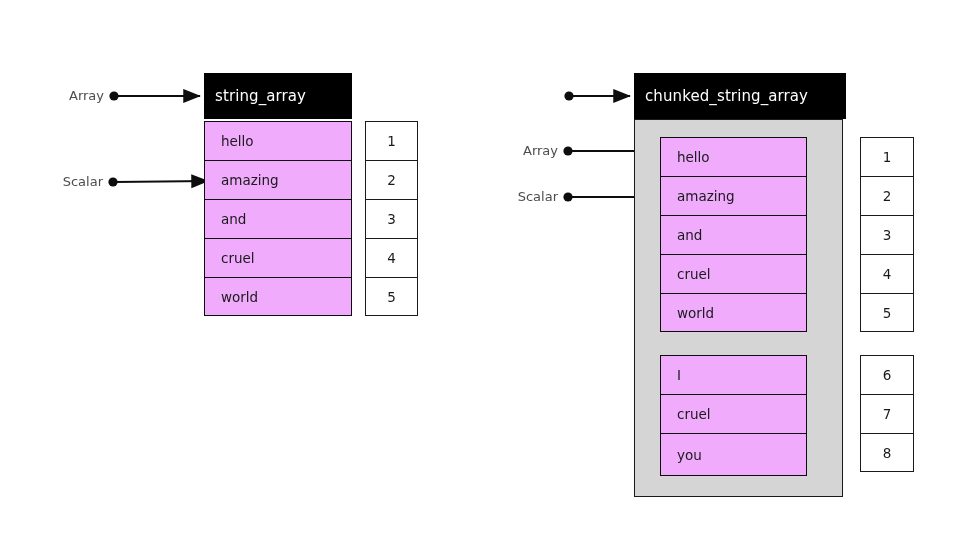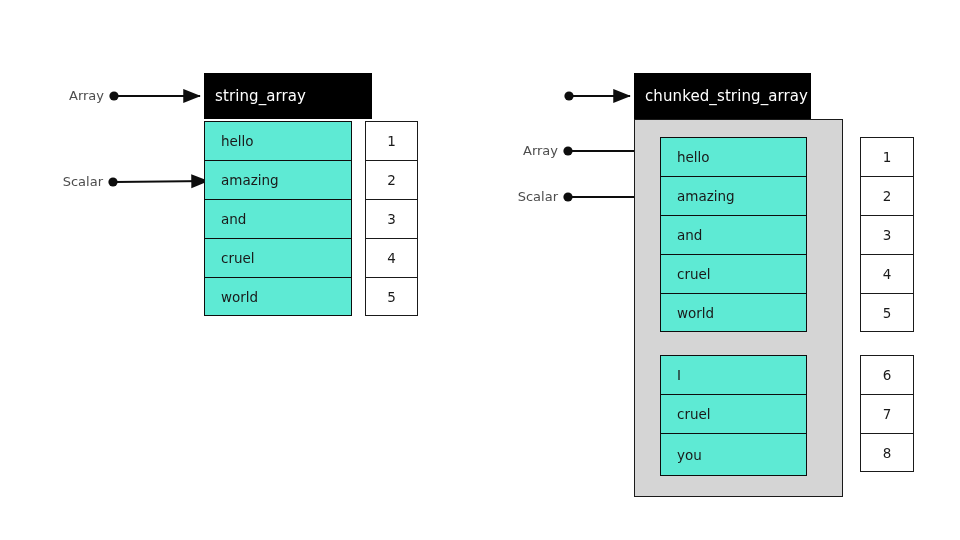--- a/index.html
+++ b/index.html
@@ -38,21 +38,21 @@
     font-size: 15px;
     display: flex;
     align-items: center;
     padding-left: 11px;
     letter-spacing: 0.1px;
   }
 
   
   .cell-stack { border: 0; }
   .cell {
-    background: #5eead4;
+    background: #f0abfc;
     border: 1.3px solid #0d0d0d;
     border-bottom-width: 0;
     color: #1a1a1a;
     font-size: 13.5px;
     display: flex;
     align-items: center;
     padding-left: 16px;
     box-sizing: border-box;
   }
   .cell.last { border-bottom-width: 1.3px; }
@@ -120,21 +120,21 @@
     <g>
       <circle cx="568" cy="197" r="4.6" fill="#0d0d0d"></circle>
       <line x1="570" y1="197" x2="666" y2="197" stroke="#0d0d0d" stroke-width="2.2" marker-end="url(#ah)"></line>
     </g>
   </svg>
 
   <div class="abs ann-label" style="left:0px; top:89px; width:104px;">Array</div>
 
   <div class="abs ann-label" style="left:0px; top:175px; width:103px;">Scalar</div>
 
-  <div class="abs title-bar" style="left:204px; top:73px; width:168px; height:46px;">string_array</div>
+  <div class="abs title-bar" style="left:204px; top:73px; width:148px; height:46px;">string_array</div>
 
   <div class="abs cell-stack" style="left:204px; top:121px; width:148px;">
     <div class="cell" style="height:39px;">hello</div>
     <div class="cell" style="height:39px;">amazing</div>
     <div class="cell" style="height:39px;">and</div>
     <div class="cell" style="height:39px;">cruel</div>
     <div class="cell last" style="height:39px;">world</div>
   </div>
 
   <div class="abs" style="left:365px; top:121px; width:53px;">
@@ -143,21 +143,21 @@
     <div class="idx" style="height:39px;">3</div>
     <div class="idx" style="height:39px;">4</div>
     <div class="idx last" style="height:39px;">5</div>
   </div>
 
 
   <div class="abs ann-label" style="left:400px; top:144px; width:158px;">Array</div>
 
   <div class="abs ann-label" style="left:400px; top:190px; width:158px;">Scalar</div>
 
-  <div class="abs title-bar" style="left:634px; top:73px; width:177px; height:46px;">chunked_string_array</div>
+  <div class="abs title-bar" style="left:634px; top:73px; width:212px; height:46px;">chunked_string_array</div>
 
   <div class="abs chunk-container" style="left:634px; top:119px; width:209px; height:378px;"></div>
 
   <div class="abs" style="left:660px; top:137px; width:147px;">
     <div class="cell" style="height:39px;">hello</div>
     <div class="cell" style="height:39px;">amazing</div>
     <div class="cell" style="height:39px;">and</div>
     <div class="cell" style="height:39px;">cruel</div>
     <div class="cell last" style="height:39px;">world</div>
   </div>

